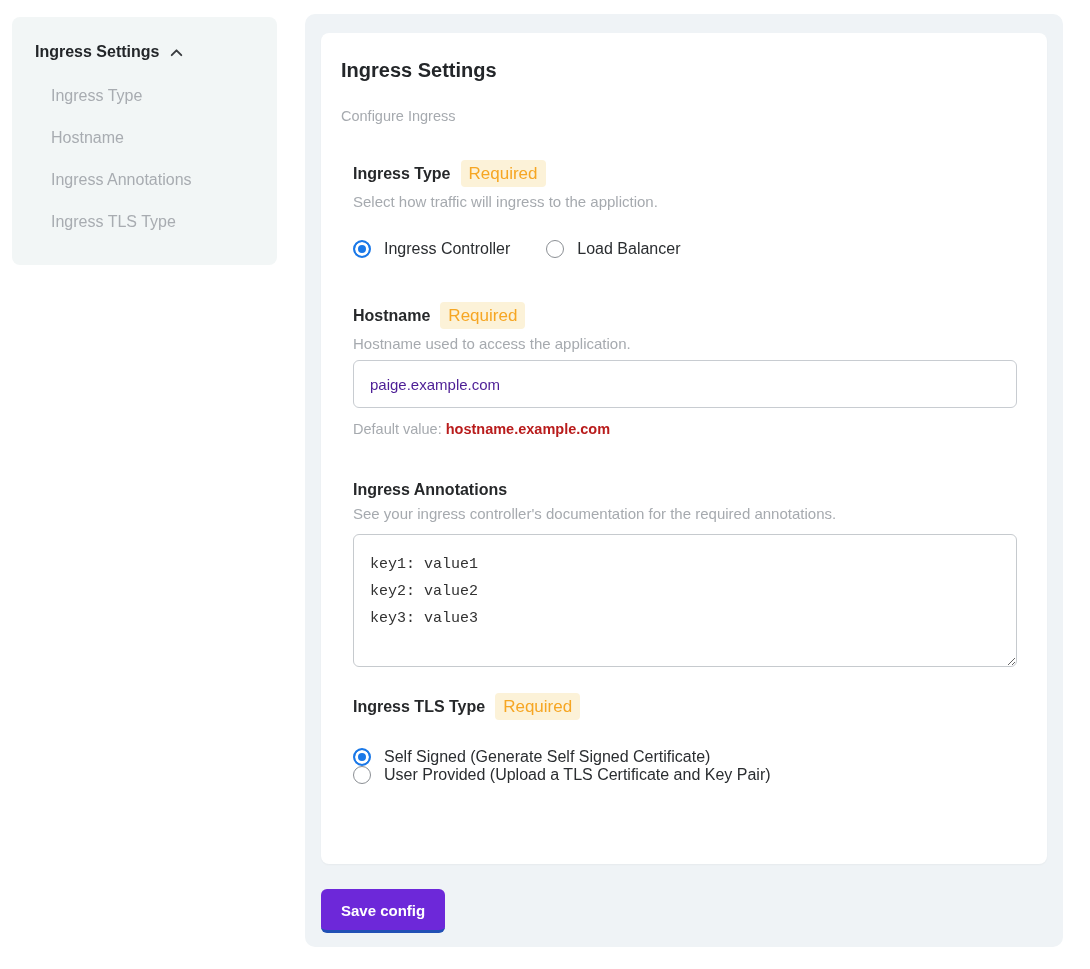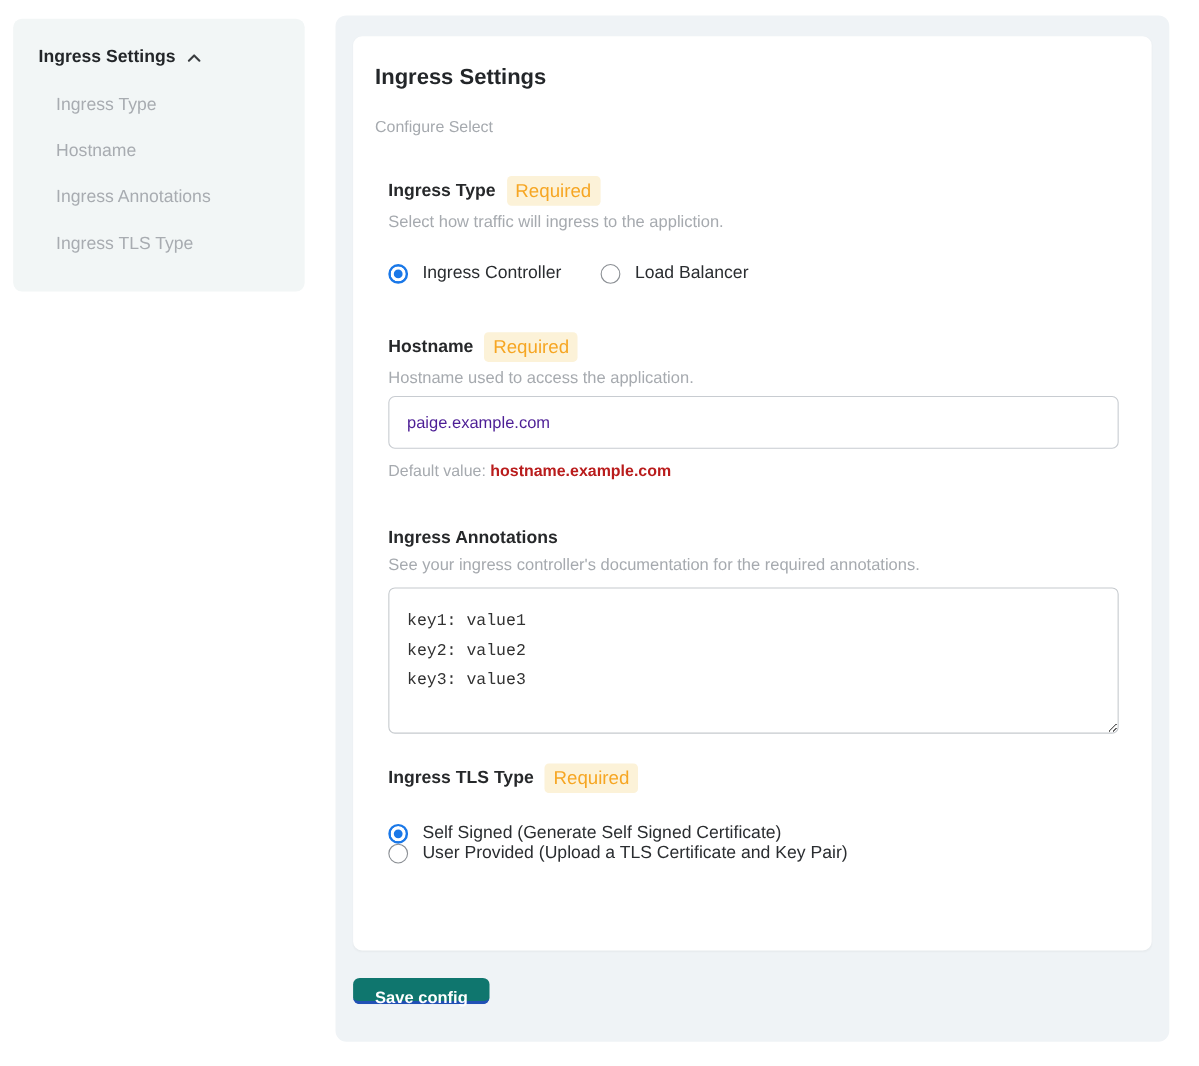--- a/index.html
+++ b/index.html
@@ -106,29 +106,29 @@
     outline: none;
   }
 
   .form-group.annotations { margin-bottom: 22px; }
   .form-group.tls { margin-bottom: 0; }
   .form-group.tls .group-label-row { margin-bottom: 0; }
 
   
   .save-btn {
     margin-top: 25px; margin-left: 0;
-    background: #0f766e;
+    background: #6d28d9;
     border: none;
     border-bottom: 3px solid #2150b5;
     border-radius: 6px;
     color: #ffffff;
     font-family: "Liberation Sans", "DejaVu Sans", sans-serif;
     font-size: 15px; font-weight: 700;
     padding: 10px 20px 9px 20px;
-    height: 24px;
+    height: 44px;
     cursor: pointer;
   }
 </style>
 </head>
 <body>
 
 <div class="page">
 
   <aside class="sidebar">
     <div class="sidebar-header">
@@ -143,21 +143,21 @@
       <a class="sidebar-item">Ingress Type</a>
       <a class="sidebar-item">Hostname</a>
       <a class="sidebar-item">Ingress Annotations</a>
       <a class="sidebar-item">Ingress TLS Type</a>
     </nav>
   </aside>
 
   <section class="panel">
     <div class="card">
       <h1 class="card-title">Ingress Settings</h1>
-      <p class="card-subtitle">Configure Select</p>
+      <p class="card-subtitle">Configure Ingress</p>
 
       <div class="form-body">
 
         <div class="form-group">
           <div class="group-label-row">
             <span class="group-label">Ingress Type</span>
             <span class="required-badge">Required</span>
           </div>
           <p class="group-desc">Select how traffic will ingress to the appliction.</p>
           <div class="radio-row horizontal">

